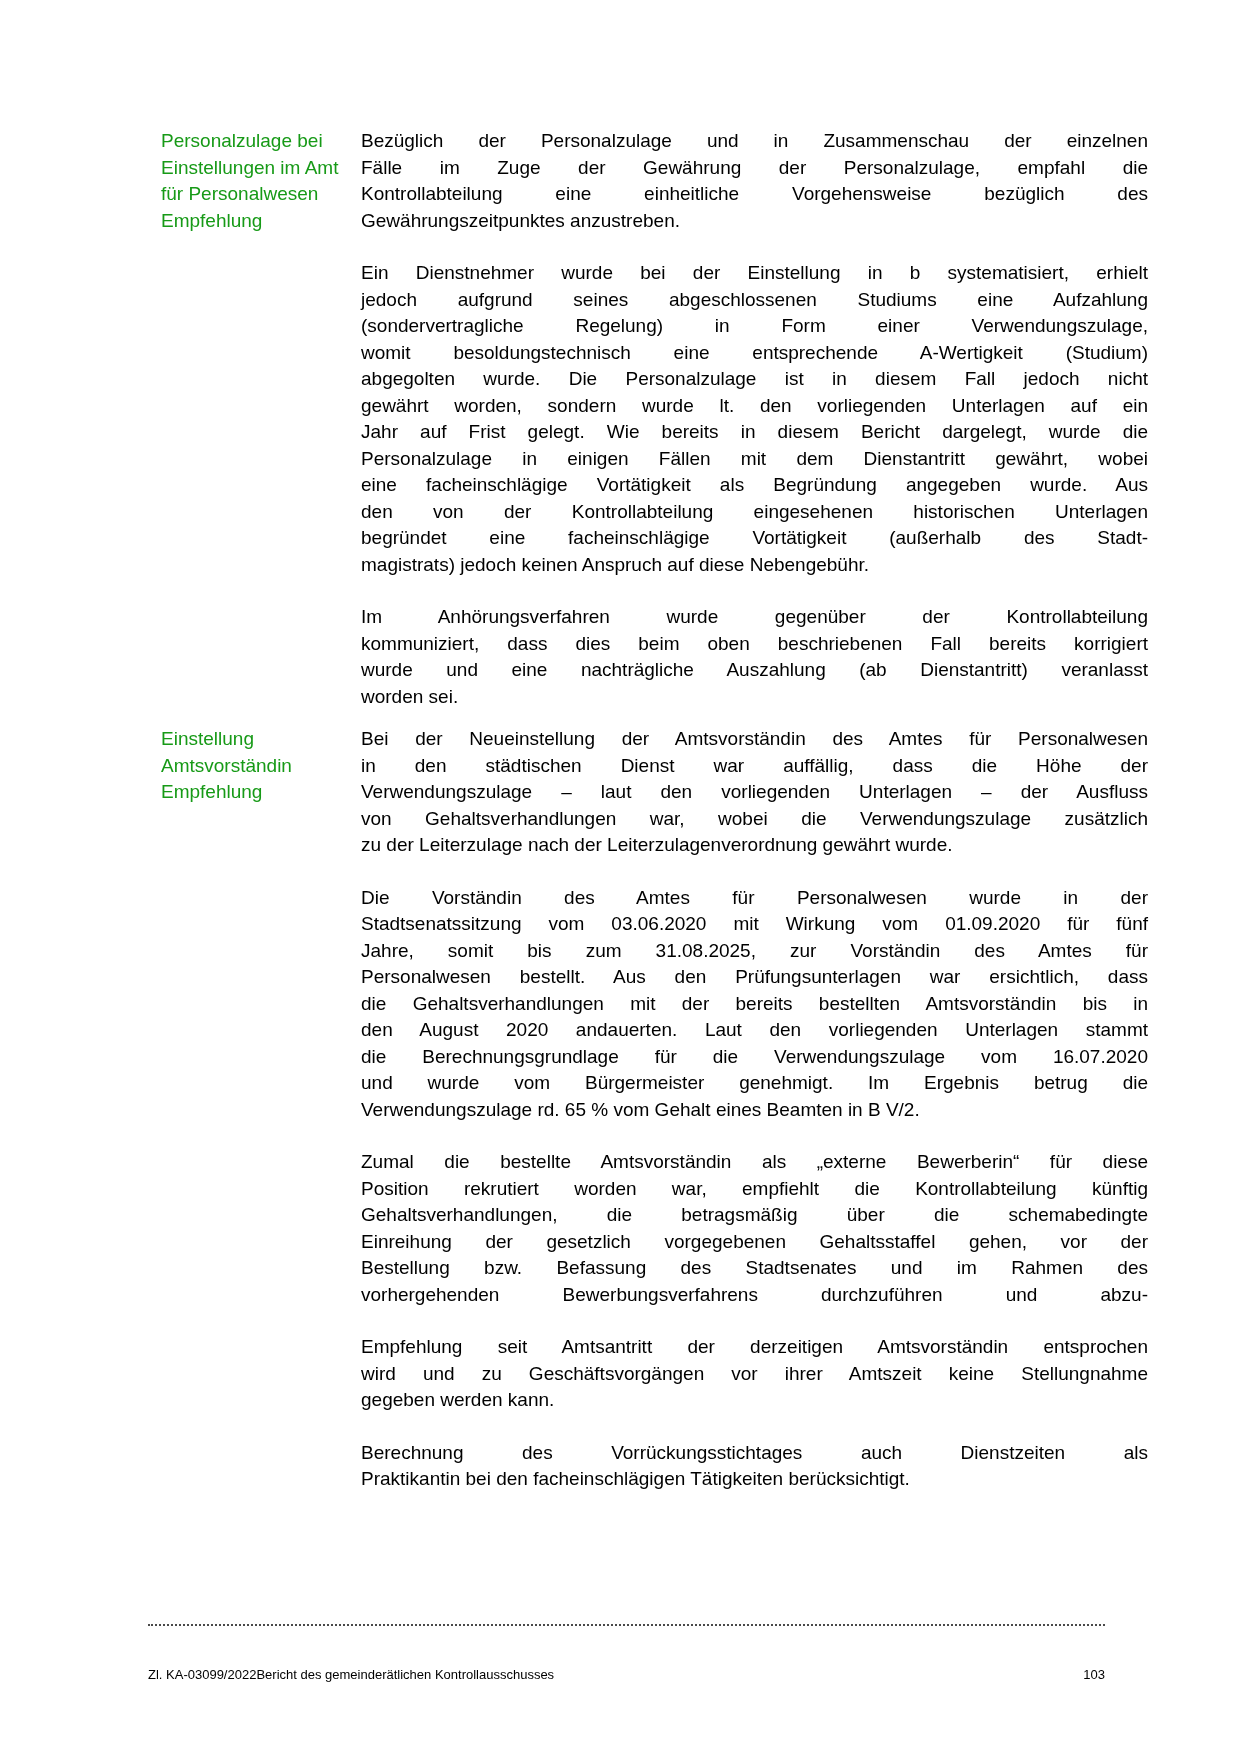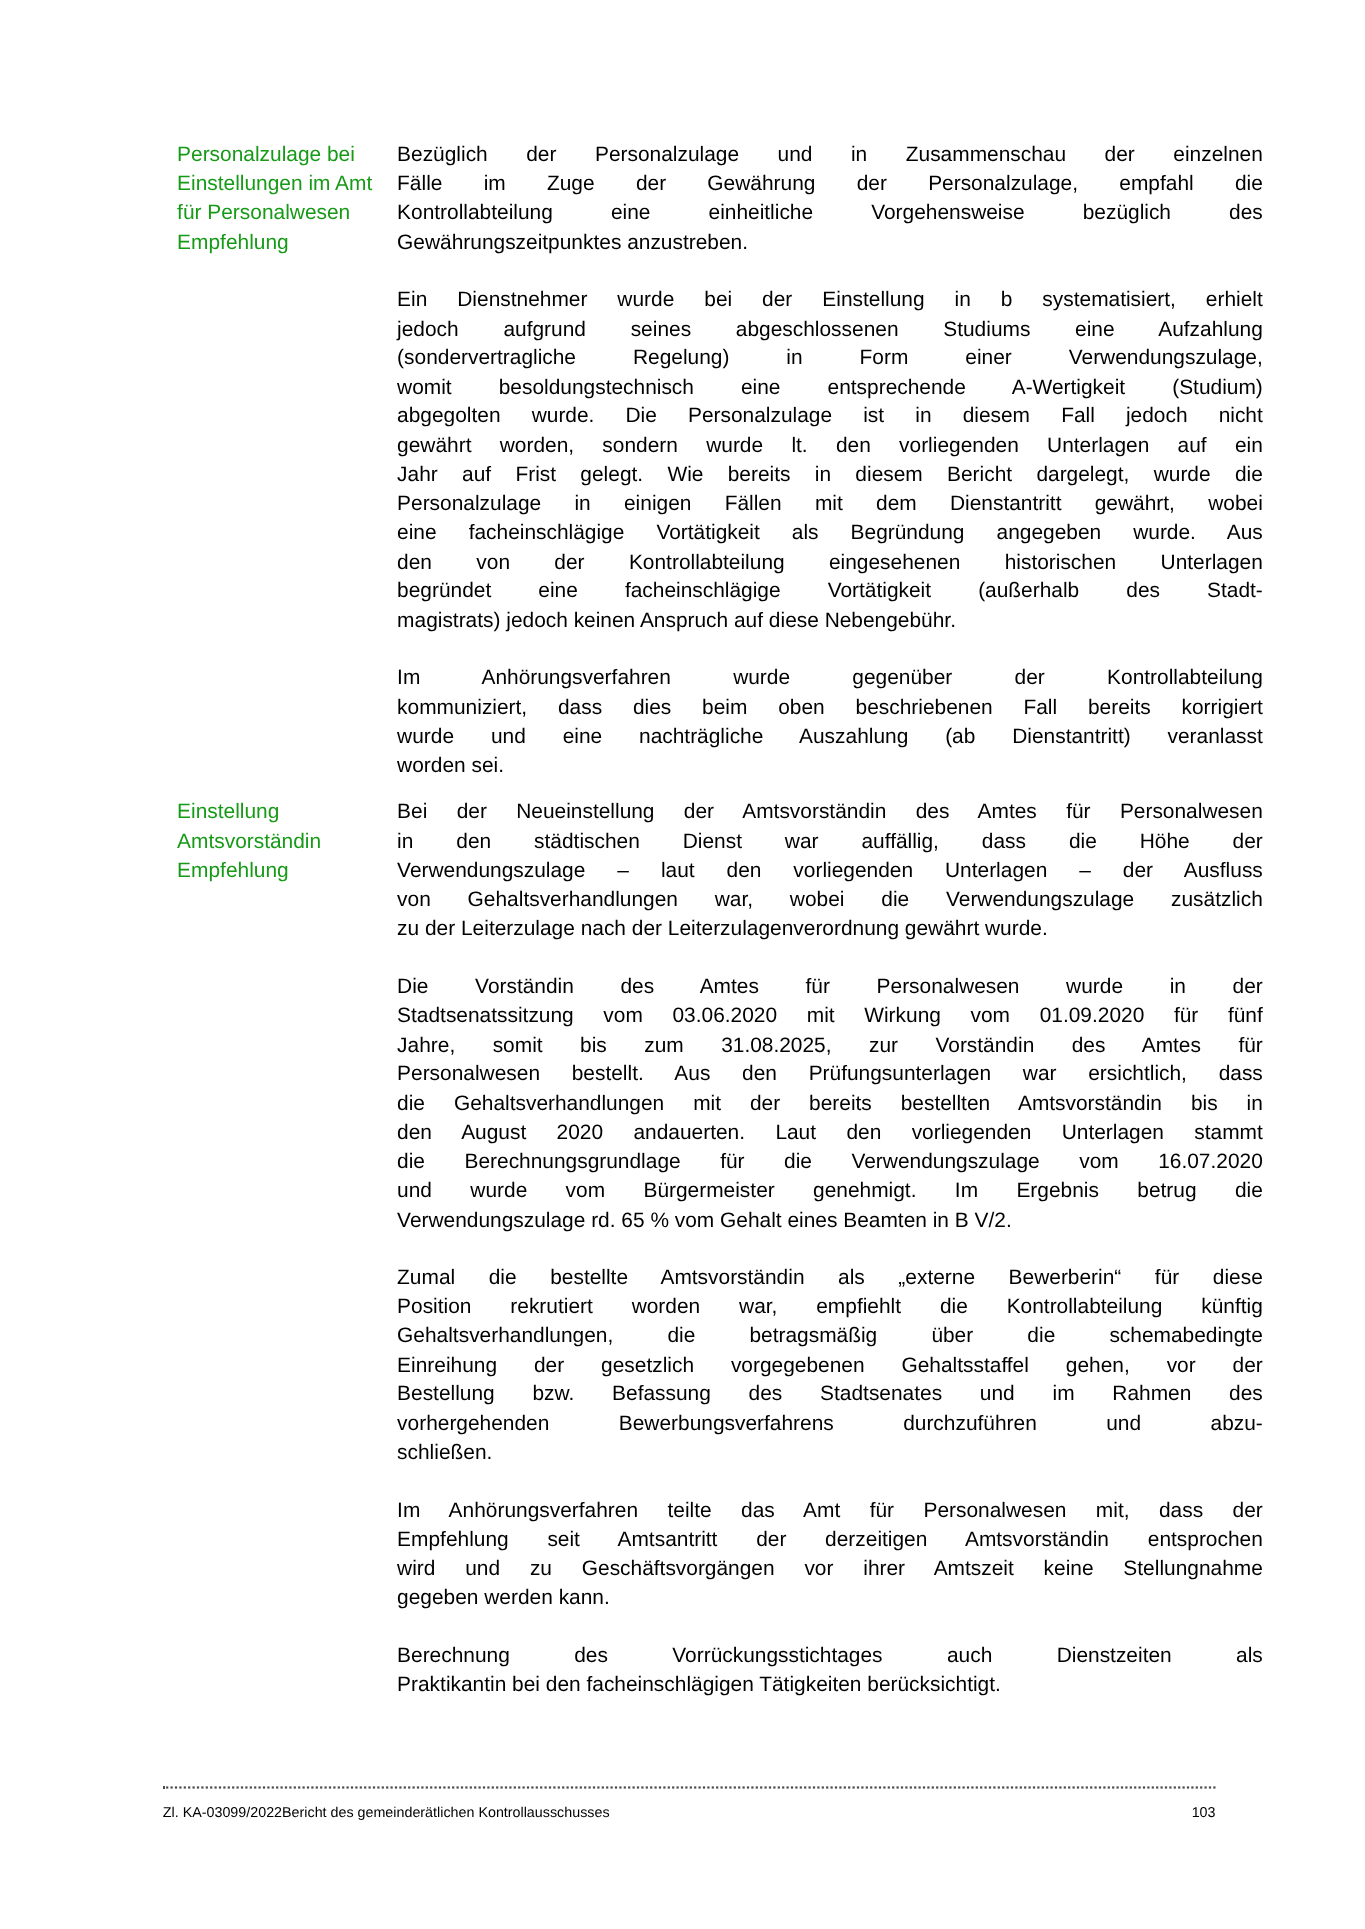--- a/index.html
+++ b/index.html
@@ -57,21 +57,21 @@
     margin-bottom: 9px;
   }
   .footer-row {
     display: flex;
     align-items: baseline;
     font-size: 13px;
     line-height: 26px;
   }
   .footer-ref { flex: 0 0 auto; }
   .footer-title { flex: 1 1 auto; text-align: left; }
-  .footer-page { flex: 0 0 auto; text-align: right; }
+  .footer-page { flex: 0 0 auto; text-align: right; margin-top: 27px; }
 </style>
 </head>
 <body>
 
 <div class="page">
     <div class="section-row">
       <div class="margin-label">
         <div class="label-line">Personalzulage bei</div>
         <div class="label-line">Einstellungen im Amt</div>
         <div class="label-line">für Personalwesen</div>
@@ -131,24 +131,22 @@
           <div class="line">und wurde vom Bürgermeister genehmigt. Im Ergebnis betrug die</div>
           <div class="line last">Verwendungszulage rd. 65 % vom Gehalt eines Beamten in B V/2.</div>
         </div>
         <div class="paragraph">
           <div class="line">Zumal die bestellte Amtsvorständin als „externe Bewerberin“ für diese</div>
           <div class="line">Position rekrutiert worden war, empfiehlt die Kontrollabteilung künftig</div>
           <div class="line">Gehaltsverhandlungen, die betragsmäßig über die schemabedingte</div>
           <div class="line">Einreihung der gesetzlich vorgegebenen Gehaltsstaffel gehen, vor der</div>
           <div class="line">Bestellung bzw. Befassung des Stadtsenates und im Rahmen des</div>
           <div class="line">vorhergehenden Bewerbungsverfahrens durchzuführen und abzu-</div>
-          <div class="line last">schließen.</div>
         </div>
         <div class="paragraph">
-          <div class="line">Im Anhörungsverfahren teilte das Amt für Personalwesen mit, dass der</div>
           <div class="line">Empfehlung seit Amtsantritt der derzeitigen Amtsvorständin entsprochen</div>
           <div class="line">wird und zu Geschäftsvorgängen vor ihrer Amtszeit keine Stellungnahme</div>
           <div class="line last">gegeben werden kann.</div>
         </div>
         <div class="paragraph">
           <div class="line">Berechnung des Vorrückungsstichtages auch Dienstzeiten als</div>
           <div class="line last">Praktikantin bei den facheinschlägigen Tätigkeiten berücksichtigt.</div>
         </div>
       </div>
     </div>

